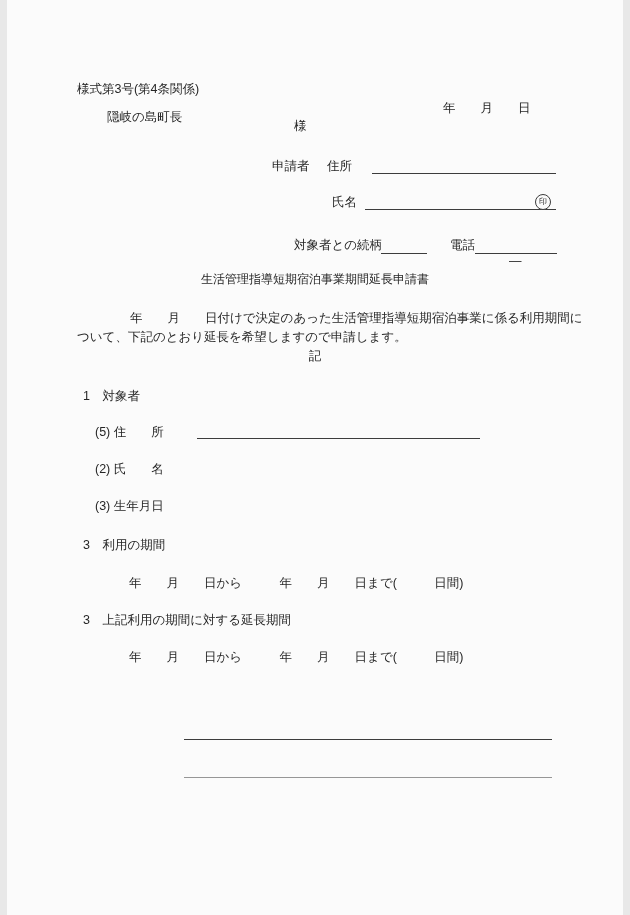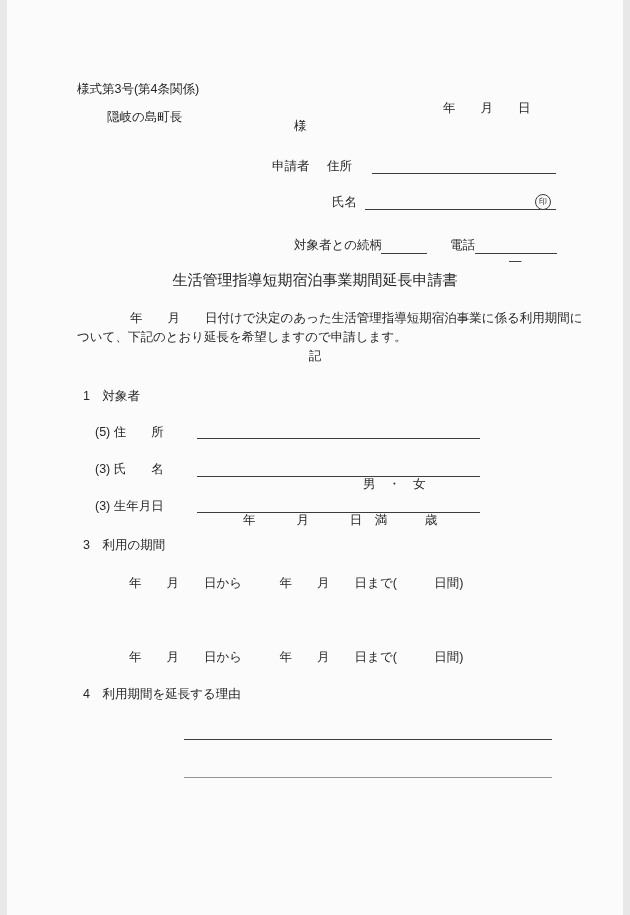--- a/index.html
+++ b/index.html
@@ -17,21 +17,21 @@
   .abs {
     position: absolute;
     white-space: pre;
     line-height: 15px;
   }
   .center {
     left: 0;
     width: 100%;
     text-align: center;
   }
-  .title { font-size: 15px; }
+  .title { font-size: 12px; }
   .fill-line {
     position: absolute;
     height: 14px;
     border-bottom: 1px solid #3c3c3c;
     white-space: pre;
     line-height: 15px;
   }
   .fill-line.gray { border-bottom-color: #969696; }
   .inline-units { display:inline-block; white-space: pre; }
   .seal {
@@ -80,32 +80,26 @@
   <div class="abs center title" style="top:272px">生活管理指導短期宿泊事業期間延長申請書</div>
   <div class="abs" style="left:70px;top:330px">ついて、下記のとおり延長を希望しますので申請します。</div>
   <div class="abs" style="left:123px;top:311px">年　　月　　日付けで決定のあった生活管理指導短期宿泊事業に係る利用期間に</div>
   <div class="abs center" style="top:349px">記</div>
 
   <div class="abs" style="left:76px;top:389px">1　対象者</div>
 
   <div class="abs" style="left:88px;top:425px">(5) 住　　所</div>
   <div class="fill-line" style="left:190px;top:424px;width:283px"></div>
 
-  <div class="abs" style="left:88px;top:462px">(3) 氏　　名</div>
-  <div class="fill-line" style="left:190px;top:462px;width:283px">
-    <span class="inline-units" style="padding-left:152px">男　・　女</span>
-  </div>
+  <div class="abs" style="left:88px;top:462px">(2) 氏　　名</div>
 
   <div class="abs" style="left:88px;top:499px">(3) 生年月日</div>
-  <div class="fill-line" style="left:190px;top:498px;width:283px">
-    <span class="inline-units" style="padding-left:32px">年　　　 月　　　 日　満　　　歳</span>
-  </div>
 
   <div class="abs" style="left:76px;top:538px">3　利用の期間</div>
   <div class="abs" style="left:122px;top:576px">年　　月　　日から　　　年　　月　　日まで(　　　日間)</div>
 
+  <div class="abs" style="left:76px;top:613px">3　上記利用の期間に対する延長期間</div>
   <div class="abs" style="left:122px;top:650px">年　　月　　日から　　　年　　月　　日まで(　　　日間)</div>
 
-  <div class="abs" style="left:76px;top:687px">4　利用期間を延長する理由</div>
   <div class="fill-line" style="left:177px;top:725px;width:368px"></div>
   <div class="fill-line gray" style="left:177px;top:763px;width:368px"></div>
 
 </div>
 
 </body></html>

